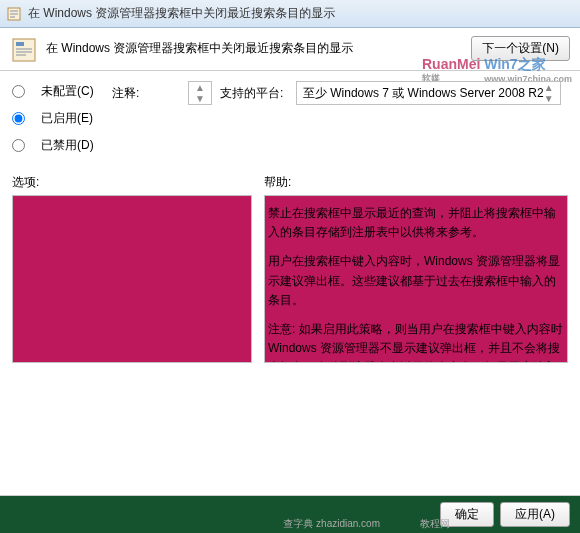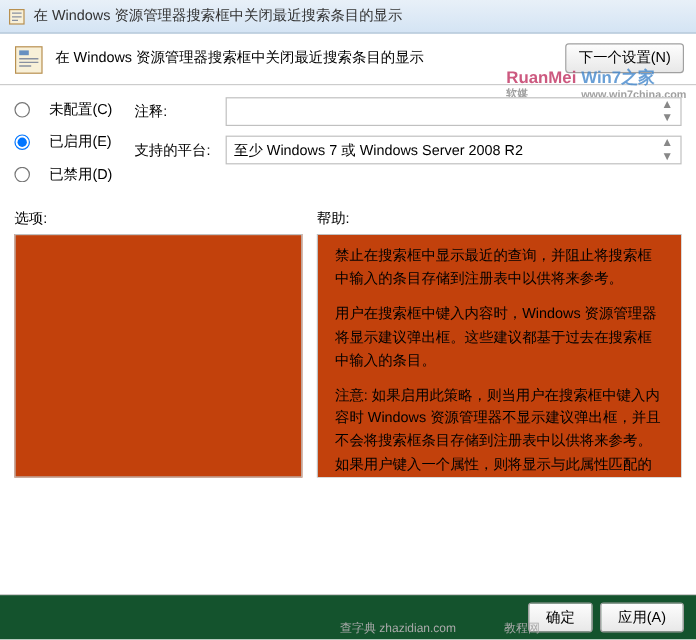--- a/index.html
+++ b/index.html
@@ -15,31 +15,31 @@
 .ribbon-title { flex: 1; padding-top: 4px; font-size: 12px; }
 .ribbon-btns { display: flex; gap: 4px; }
 .win-btn { background: linear-gradient(#fdfdfd, #e8e8e8); border: 1px solid #a0a0a0; border-radius: 3px; padding: 3px 10px; font-size: 12px; cursor: pointer; font-family: inherit; }
 .wm-logos { position: absolute; right: 8px; top: 56px; display: flex; gap: 4px; opacity: 0.8; font-size: 10px; pointer-events: none; }
 .wm-ruanmei { color: #c03060; font-weight: bold; font-size: 14px; margin-left: 44px; } .wm-ruanmei small { display: block; font-size: 9px; color: #888; }
 .wm-win7 { color: #4488cc; font-weight: bold; font-size: 14px; } .wm-win7 small { display: block; font-size: 9px; color: #888; }
 .config { padding: 10px 12px 4px; display: flex; gap: 10px; }
 .radios { width: 90px; padding-top: 2px; }
 .radio-row { display: flex; align-items: center; gap: 16px; margin-bottom: 10px; cursor: pointer; }
 .radio-row input { margin: 0; }
-.fields { flex: 1; display: flex; flex-direction: column; gap: 8px; }
+.fields { flex: 1; display: flex; flex-direction: row; gap: 8px; }
 .field-row { display: flex; gap: 8px; align-items: flex-start; }
 .field-label { width: 68px; padding-top: 4px; }
 .field-box { flex: 1; border: 1px solid #c0c0c0; background: #fff; padding: 4px 6px; min-height: 24px; position: relative; display: flex; align-items: center; justify-content: space-between; }
 .comment-box { height: 22px; }
 .platform-box { height: 24px; }
 .up-arrow, .side-arrows { color: #888; font-size: 10px; }
 .section-labels { display: flex; padding: 6px 12px 4px; }
 .section-labels .l { width: 252px; }
 .panes { display: flex; gap: 12px; padding: 0 12px; }
-.pane { border: 1px solid #c0c0c0; background: #c2410c; height: 203px; overflow: auto; padding: 8px 14px; }
+.pane { border: 1px solid #c0c0c0; background: #be185d; height: 168px; overflow: auto; padding: 8px 3px; }
 .pane.left { width: 240px; }
 .pane.right { flex: 1; font-size: 12px; line-height: 1.6; }
 .pane.right p { margin-bottom: 10px; }
 .footer { position: absolute; bottom: 0; left: 0; right: 0; height: 38px; border-top: 1px solid #ccc; background: #14532d; display: flex; align-items: center; justify-content: flex-end; padding: 0 10px; gap: 6px; }
 .footer .win-btn { padding: 3px 14px; }
 .wm-bottom { position: absolute; bottom: 2px; right: 130px; font-size: 10px; color: #aaa; pointer-events: none; }
 .wm-bottom2 { position: absolute; bottom: 2px; right: 200px; font-size: 10px; color: #aaa; pointer-events: none; }
 </style>
 </head>
 <body>

